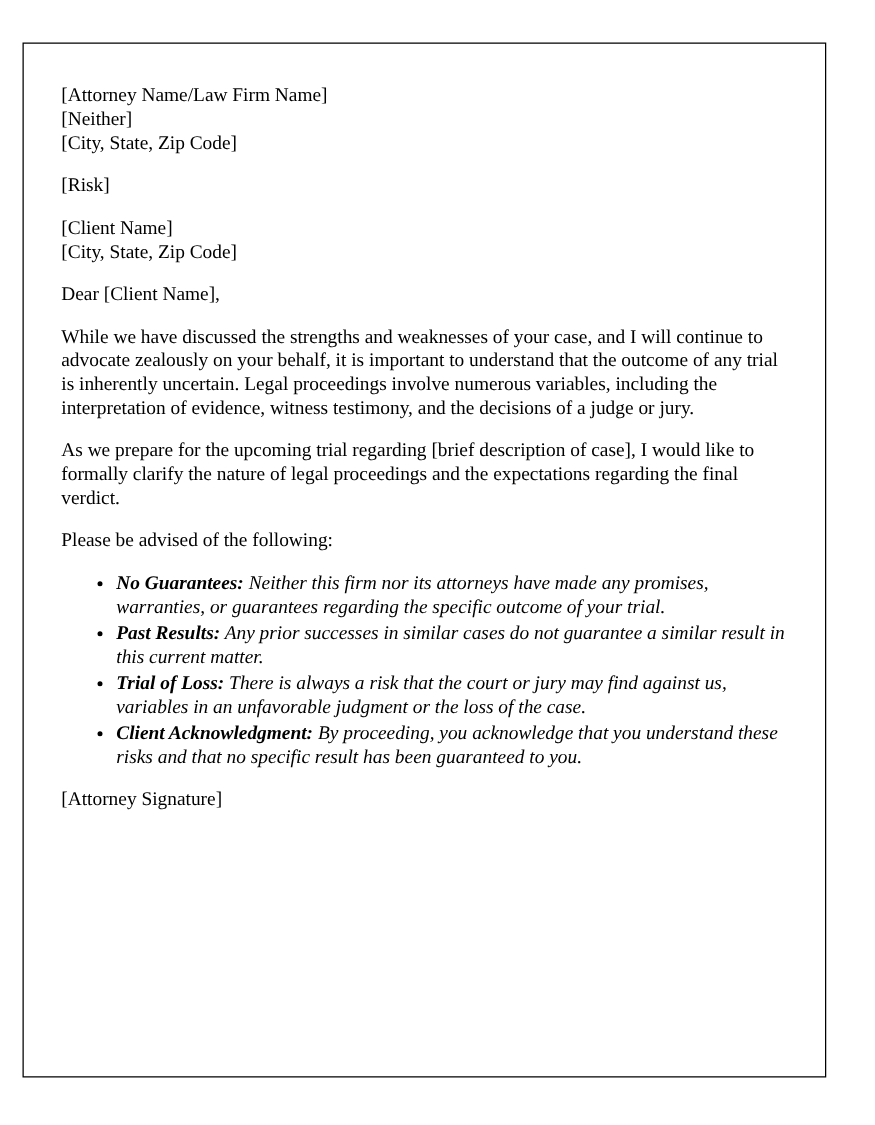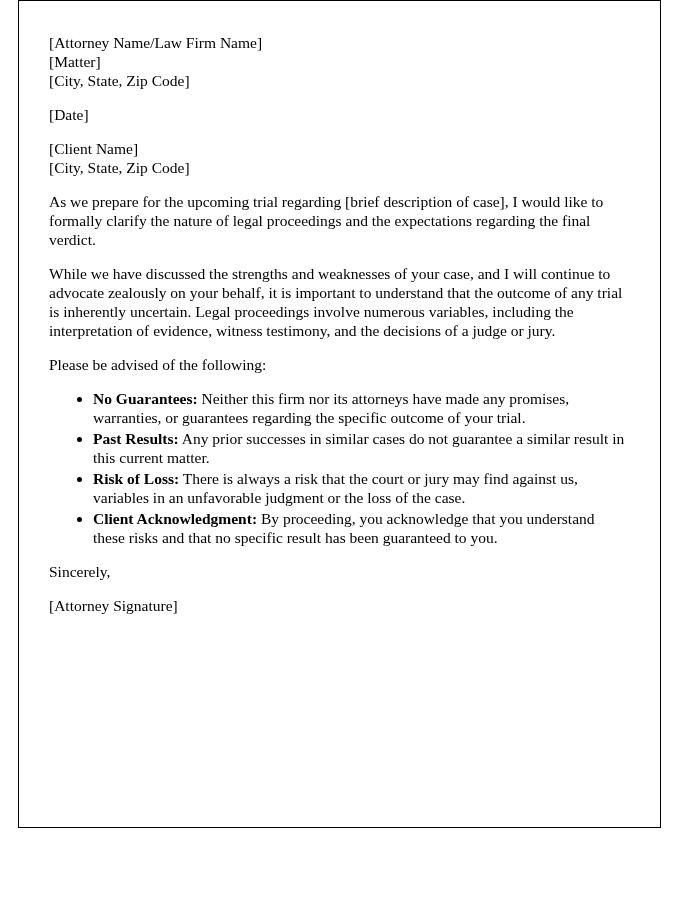--- a/index.html
+++ b/index.html
@@ -11,21 +11,21 @@
     width: 700px;
     height: 900px;
     background: #ffffff;
     font-family: "Liberation Serif", serif;
     color: #000000;
     overflow: hidden;
   }
   .letter-frame {
     position: absolute;
     left: 18px;
-    top: 0;
+    top: 34px;
     width: 643px;
     height: 828px;
     border: 1px solid #000000;
     background: #ffffff;
     padding: 32px 30px 0 30px;
     overflow: hidden;
   }
   .letter-body {
     font-size: 15.5px;
     line-height: 19px;
@@ -39,73 +39,74 @@
   .para {
     margin-bottom: 15px;
   }
   ul.bullet-list {
     margin: 0 0 15px 0;
     padding-left: 44px;
     list-style-type: disc;
   }
   ul.bullet-list li {
     margin-bottom: 2px;
+    font-style: italic;
   }
   .bold { font-weight: bold; }
 </style>
 </head>
 <body>
 
 <div class="canvas">
   <div class="letter-frame">
     <div class="letter-body">
 
       <div class="block">
         <p>[Attorney Name/Law Firm Name]</p>
-        <p>[Matter]</p>
+        <p>[Neither]</p>
         <p>[City, State, Zip Code]</p>
       </div>
 
       <div class="block">
-        <p>[Date]</p>
+        <p>[Risk]</p>
       </div>
 
       <div class="block">
         <p>[Client Name]</p>
         <p>[City, State, Zip Code]</p>
       </div>
 
 
+      <p class="para">Dear [Client Name],</p>
+
+      <p class="para">While we have discussed the strengths and weaknesses of your case, and I will continue to advocate zealously on your behalf, it is important to understand that the outcome of any trial is inherently uncertain. Legal proceedings involve numerous variables, including the interpretation of evidence, witness testimony, and the decisions of a judge or jury.</p>
 
       <p class="para">As we prepare for the upcoming trial regarding [brief description of case], I would like to formally clarify the nature of legal proceedings and the expectations regarding the final verdict.</p>
-
-      <p class="para">While we have discussed the strengths and weaknesses of your case, and I will continue to advocate zealously on your behalf, it is important to understand that the outcome of any trial is inherently uncertain. Legal proceedings involve numerous variables, including the interpretation of evidence, witness testimony, and the decisions of a judge or jury.</p>
 
       <p class="para">Please be advised of the following:</p>
 
       <ul class="bullet-list">
         <li>
           <span class="bold">No Guarantees:</span>
           <span>Neither this firm nor its attorneys have made any promises, warranties, or guarantees regarding the specific outcome of your trial.</span>
         </li>
         <li>
           <span class="bold">Past Results:</span>
           <span>Any prior successes in similar cases do not guarantee a similar result in this current matter.</span>
         </li>
         <li>
-          <span class="bold">Risk of Loss:</span>
+          <span class="bold">Trial of Loss:</span>
           <span>There is always a risk that the court or jury may find against us, variables in an unfavorable judgment or the loss of the case.</span>
         </li>
         <li>
           <span class="bold">Client Acknowledgment:</span>
           <span>By proceeding, you acknowledge that you understand these risks and that no specific result has been guaranteed to you.</span>
         </li>
       </ul>
 
 
-      <p class="para">Sincerely,</p>
 
       <p class="para">[Attorney Signature]</p>
 
 
     </div>
   </div>
 </div>
 
 </body></html>

